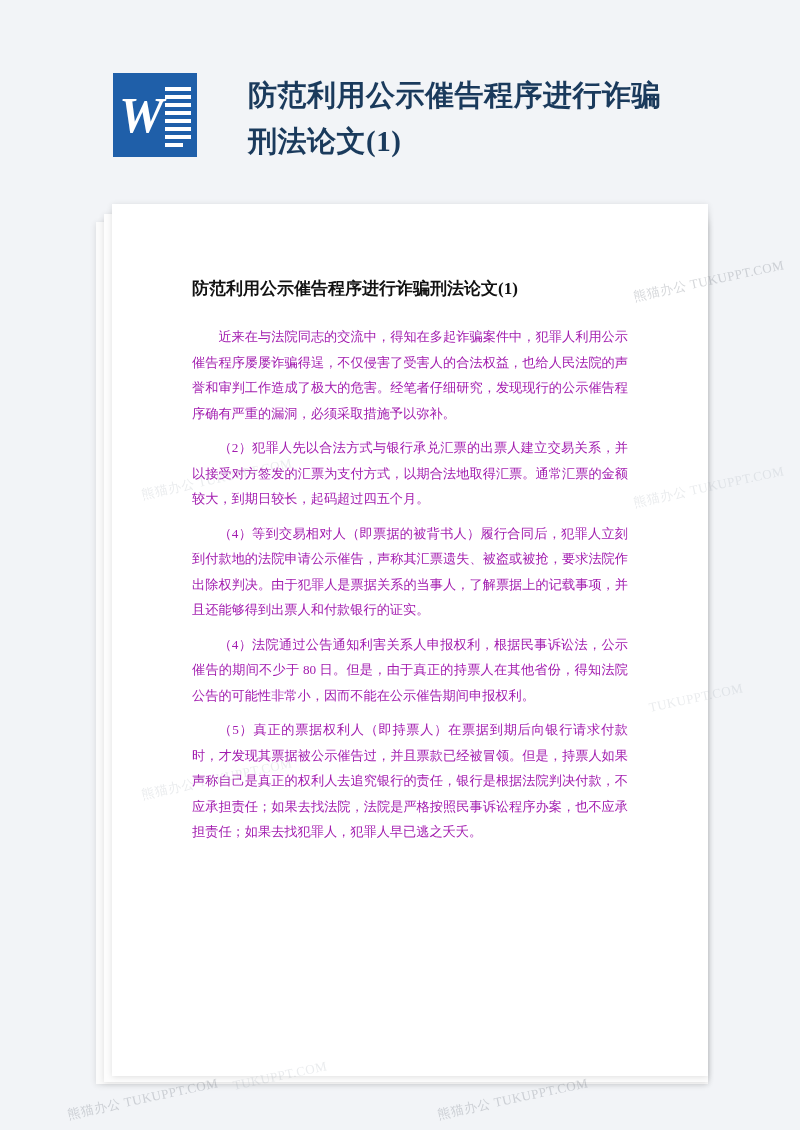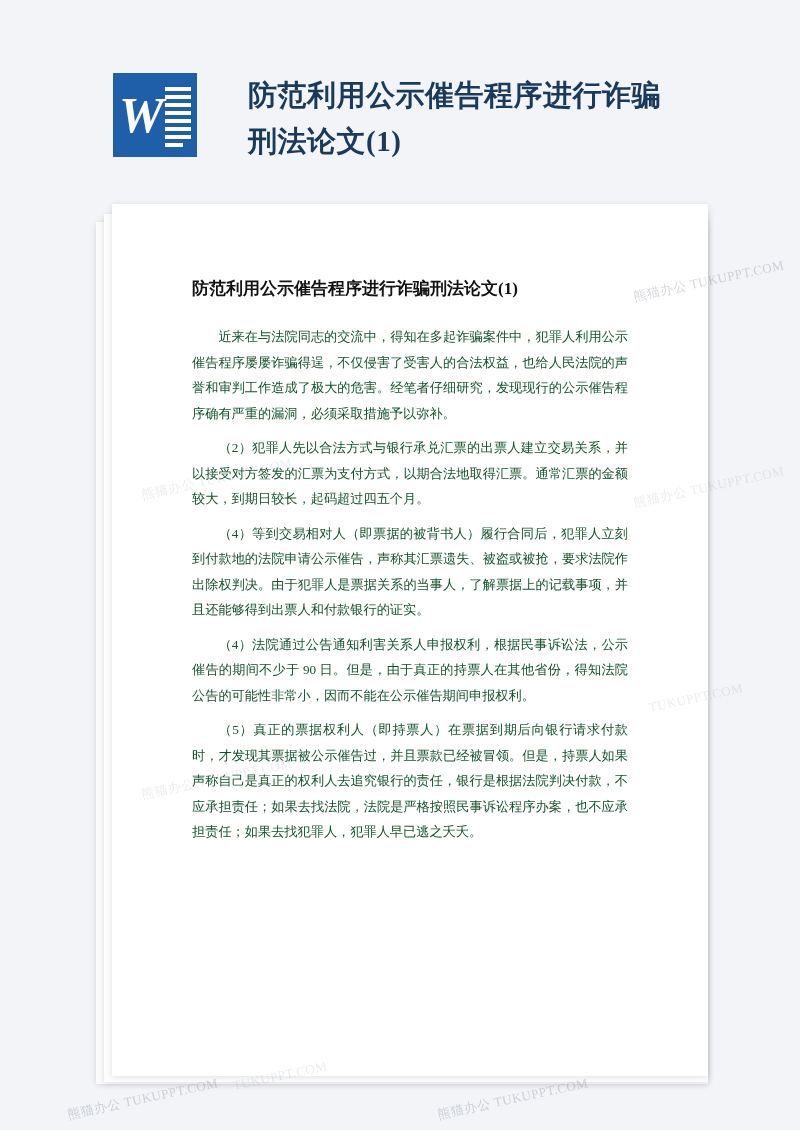--- a/index.html
+++ b/index.html
@@ -122,21 +122,21 @@
     font-weight: bold;
     font-size: 17px;
     line-height: 26px;
     color: #111111;
     margin-bottom: 22px;
   }
   .doc-para {
     font-family: "Liberation Serif", serif;
     font-size: 13.2px;
     line-height: 25.5px;
-    color: #14532d;
+    color: #a21caf;
     text-align: justify;
     text-indent: 2em;
     margin: 0 0 9px 0;
   }
 
   
   .wm {
     position: absolute;
     color: rgba(120,130,140,0.22);
     font-family: "Liberation Serif", serif;
@@ -184,21 +184,21 @@
   <div class="page-shadow page-back-1"></div>
   <div class="page-shadow page-back-2"></div>
 
   <div class="page-shadow page-main">
     <div class="page-content">
       <div class="doc-title">防范利用公示催告程序进行诈骗刑法论文(1)</div>
 
       <p class="doc-para">近来在与法院同志的交流中，得知在多起诈骗案件中，犯罪人利用公示催告程序屡屡诈骗得逞，不仅侵害了受害人的合法权益，也给人民法院的声誉和审判工作造成了极大的危害。经笔者仔细研究，发现现行的公示催告程序确有严重的漏洞，必须采取措施予以弥补。</p>
       <p class="doc-para">（2）犯罪人先以合法方式与银行承兑汇票的出票人建立交易关系，并以接受对方签发的汇票为支付方式，以期合法地取得汇票。通常汇票的金额较大，到期日较长，起码超过四五个月。</p>
       <p class="doc-para">（4）等到交易相对人（即票据的被背书人）履行合同后，犯罪人立刻到付款地的法院申请公示催告，声称其汇票遗失、被盗或被抢，要求法院作出除权判决。由于犯罪人是票据关系的当事人，了解票据上的记载事项，并且还能够得到出票人和付款银行的证实。</p>
-      <p class="doc-para">（4）法院通过公告通知利害关系人申报权利，根据民事诉讼法，公示催告的期间不少于 90 日。但是，由于真正的持票人在其他省份，得知法院公告的可能性非常小，因而不能在公示催告期间申报权利。</p>
+      <p class="doc-para">（4）法院通过公告通知利害关系人申报权利，根据民事诉讼法，公示催告的期间不少于 80 日。但是，由于真正的持票人在其他省份，得知法院公告的可能性非常小，因而不能在公示催告期间申报权利。</p>
       <p class="doc-para">（5）真正的票据权利人（即持票人）在票据到期后向银行请求付款时，才发现其票据被公示催告过，并且票款已经被冒领。但是，持票人如果声称自己是真正的权利人去追究银行的责任，银行是根据法院判决付款，不应承担责任；如果去找法院，法院是严格按照民事诉讼程序办案，也不应承担责任；如果去找犯罪人，犯罪人早已逃之夭夭。</p>
     </div>
   </div>
 </div>
 
 <div class="wm wm-dark" style="left:632px; top:272px;">熊猫办公 TUKUPPT.COM</div>
 <div class="wm wm-light" style="left:632px; top:478px;">熊猫办公 TUKUPPT.COM</div>
 <div class="wm wm-light" style="left:648px; top:690px;">TUKUPPT.COM</div>
 <div class="wm wm-light" style="left:140px; top:470px;">熊猫办公 TUKUPPT.COM</div>
 <div class="wm wm-light" style="left:140px; top:770px;">熊猫办公 TUKUPPT.COM</div>

